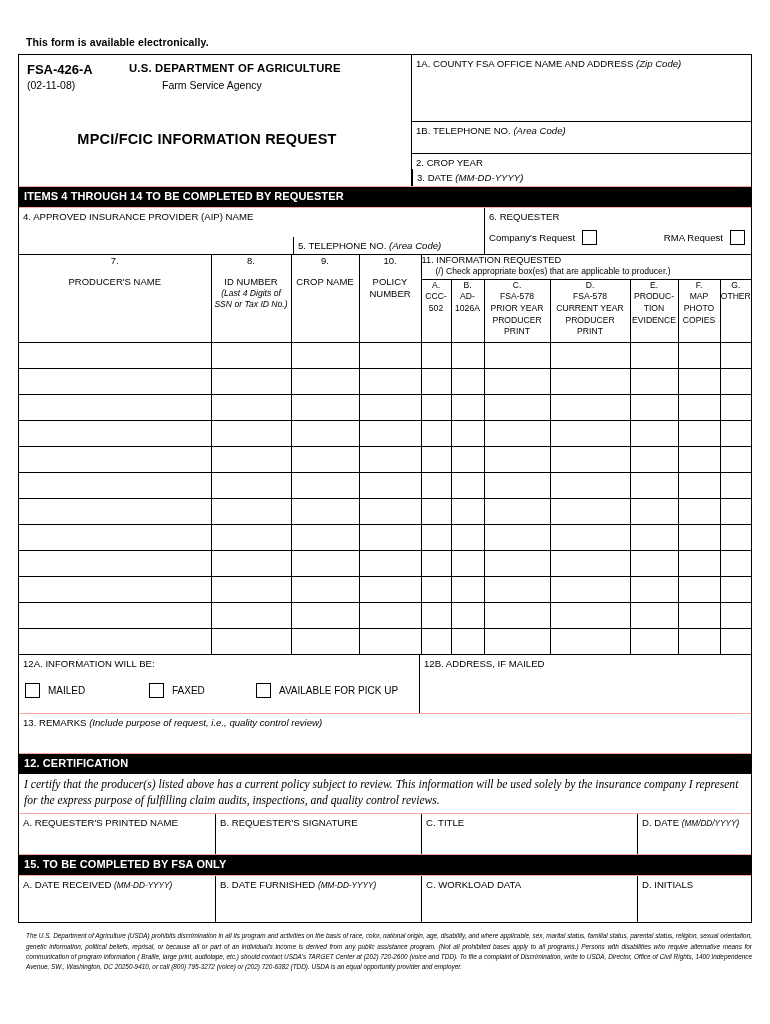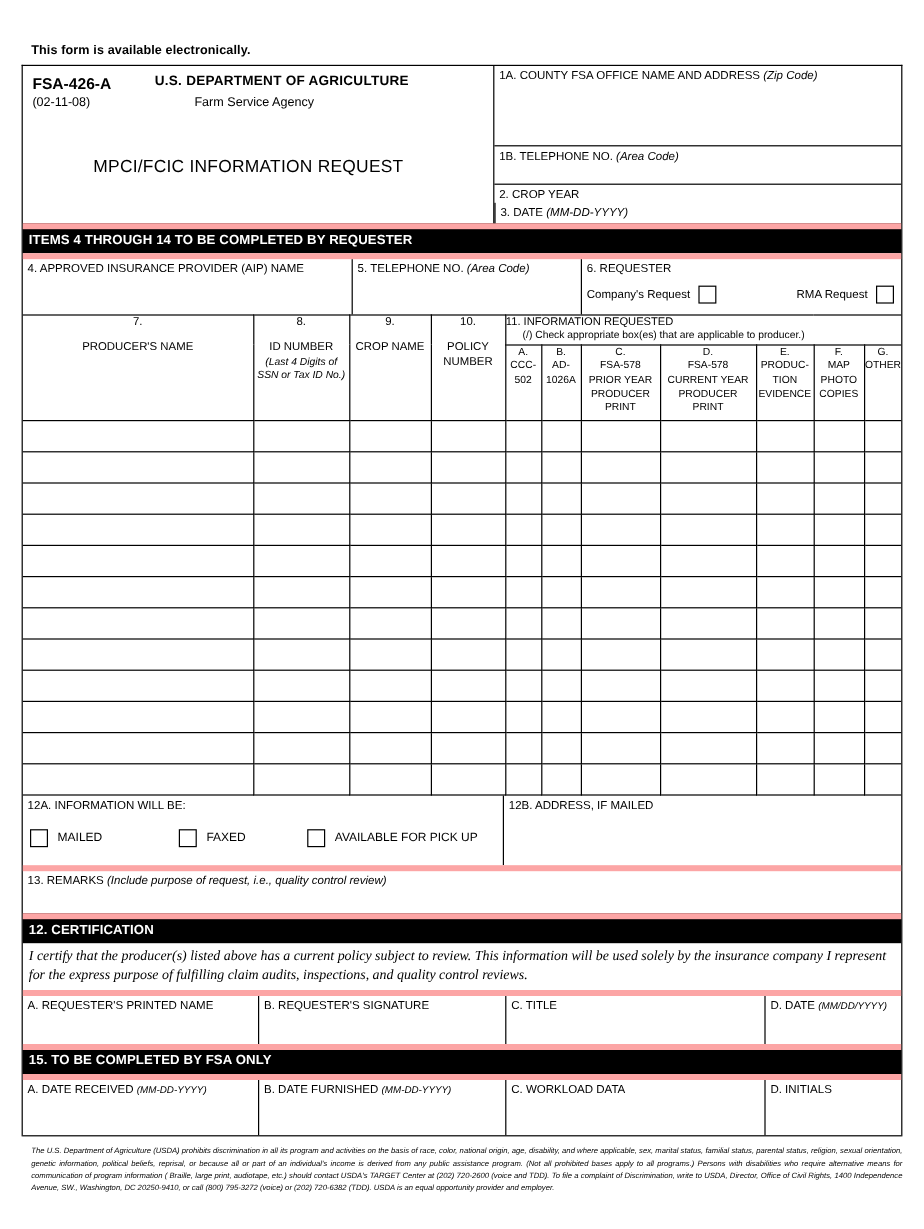--- a/index.html
+++ b/index.html
@@ -34,21 +34,21 @@
     border-bottom: none;
     width: 734px;
     box-sizing: border-box;
   }
   .row { display: flex; }
   .cell {
     box-sizing: border-box;
     position: relative;
   }
   .bl { border-left: 1px solid #000; }
-  .bt { border-top: 5px solid #fca5a5; }
+  .bt { border-top: 1px solid #fca5a5; }
   .bb { border-bottom: 1px solid #000; }
   .lbl {
     font-size: 9.6px;
     line-height: 1.25;
     padding: 3px 0 0 4px;
     white-space: nowrap;
   }
   .it { font-style: italic; }
   .black-band {
     background: #000;
@@ -97,33 +97,33 @@
   .usda-2 {
     position: absolute;
     left: 143px; top: 24px;
     font-size: 10.5px;
   }
   .form-title {
     position: absolute;
     left: 0; right: 16px; top: 76px;
     text-align: center;
     font-size: 14.5px;
-    font-weight: normal;
+    font-weight: bold;
     letter-spacing: 0.2px;
   }
   .box1a { height: 67px; }
   .box1b { height: 32px; }
   .box23 { height: 32px; display: flex; flex-direction: column; }
   .box2 { width: 190px; box-sizing: border-box; }
   .box3 { flex: 1; box-sizing: border-box; }
 
   
   .r456 { height: 46px; }
   .c4 { width: 274px; box-sizing: border-box; }
-  .c5 { width: 191px; box-sizing: border-box; }
+  .c5 { width: 191px; box-sizing: border-box; margin-top: 29px; }
   .c6 { flex: 1; box-sizing: border-box; }
   .req-line {
     position: absolute;
     left: 4px; right: 6px; top: 22px;
     font-size: 9.6px;
     display: flex;
     align-items: flex-end;
     justify-content: space-between;
   }
   .req-opt { display: flex; align-items: center; gap: 7px; white-space: nowrap; }

